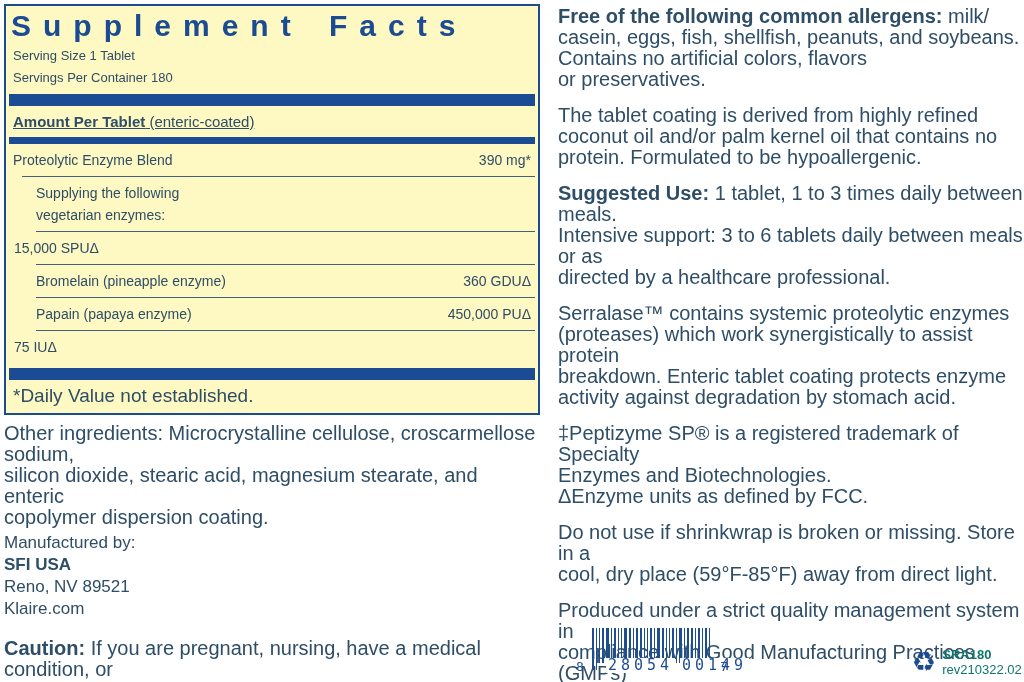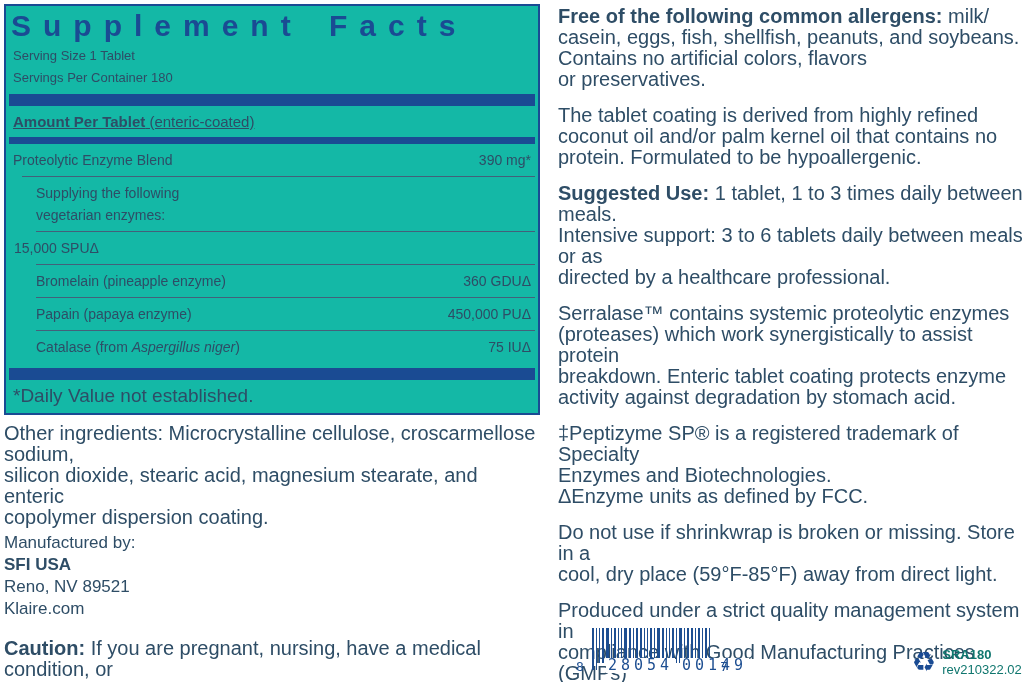--- a/index.html
+++ b/index.html
@@ -1,21 +1,21 @@
 <!DOCTYPE html>
 <html><head>
 <meta charset="utf-8">
 <style>
   html,body{margin:0;padding:0;background:#ffffff;}
   #stage{position:relative;width:1024px;height:682px;background:#ffffff;overflow:hidden;
          font-family:"Liberation Sans","DejaVu Sans",sans-serif;color:#2e4d66;}
 
   
   #left-col{position:absolute;left:4px;top:4px;width:536px;}
-  .facts-panel{border:2px solid #1a4b93;padding:0 0 5px 0;background:#14b8a6;}
+  .facts-panel{border:2px solid #1a4b93;padding:0 0 5px 0;background:#fef9c3;}
   .panel-title{color:#1a4b93;font-size:30px;font-weight:800;letter-spacing:12px;
                word-spacing:6px;white-space:nowrap;padding:3px 0 2px 5px;line-height:34px;}
   .serving-line{font-size:13px;line-height:22px;padding-left:7px;}
   .bar{background:#1a4b93;margin:0 3px;}
   .bar-thick{height:12px;margin-top:5px;}
   .bar-thin{height:7px;}
   .amount-row{font-size:15px;line-height:22px;padding:5px 0 4px 7px;text-decoration:underline;}
   .amount-row b{font-weight:700;}
   .frow{display:flex;align-items:flex-start;font-size:14px;line-height:22px;
         padding:5px 7px 5px 0;}
@@ -99,23 +99,20 @@
           </div>
           <div class="rule" style="margin-left: 30px;"></div>
           <div class="frow">
             <div class="fname" style="padding-left: 30px;">
               <div><span>Papain (papaya enzyme)</span></div>
             </div>
             <div class="fval">450,000 PUΔ</div>
           </div>
           <div class="rule" style="margin-left: 30px;"></div>
           <div class="frow">
-            <div class="fname" style="padding-left: 30px;">
-              <div><span>Catalase (from </span><span style="font-style: italic;">Aspergillus niger</span><span>)</span></div>
-            </div>
             <div class="fval">75 IUΔ</div>
           </div>
         </div>
       <div class="bar bar-thick"></div>
       <div class="footnote">*Daily Value not established.</div>
     </div>
 
     <div class="para prelines" style="margin-top:8px;">Other ingredients: Microcrystalline cellulose, croscarmellose sodium,
 silicon dioxide, stearic acid, magnesium stearate, and enteric
 copolymer dispersion coating.</div>

